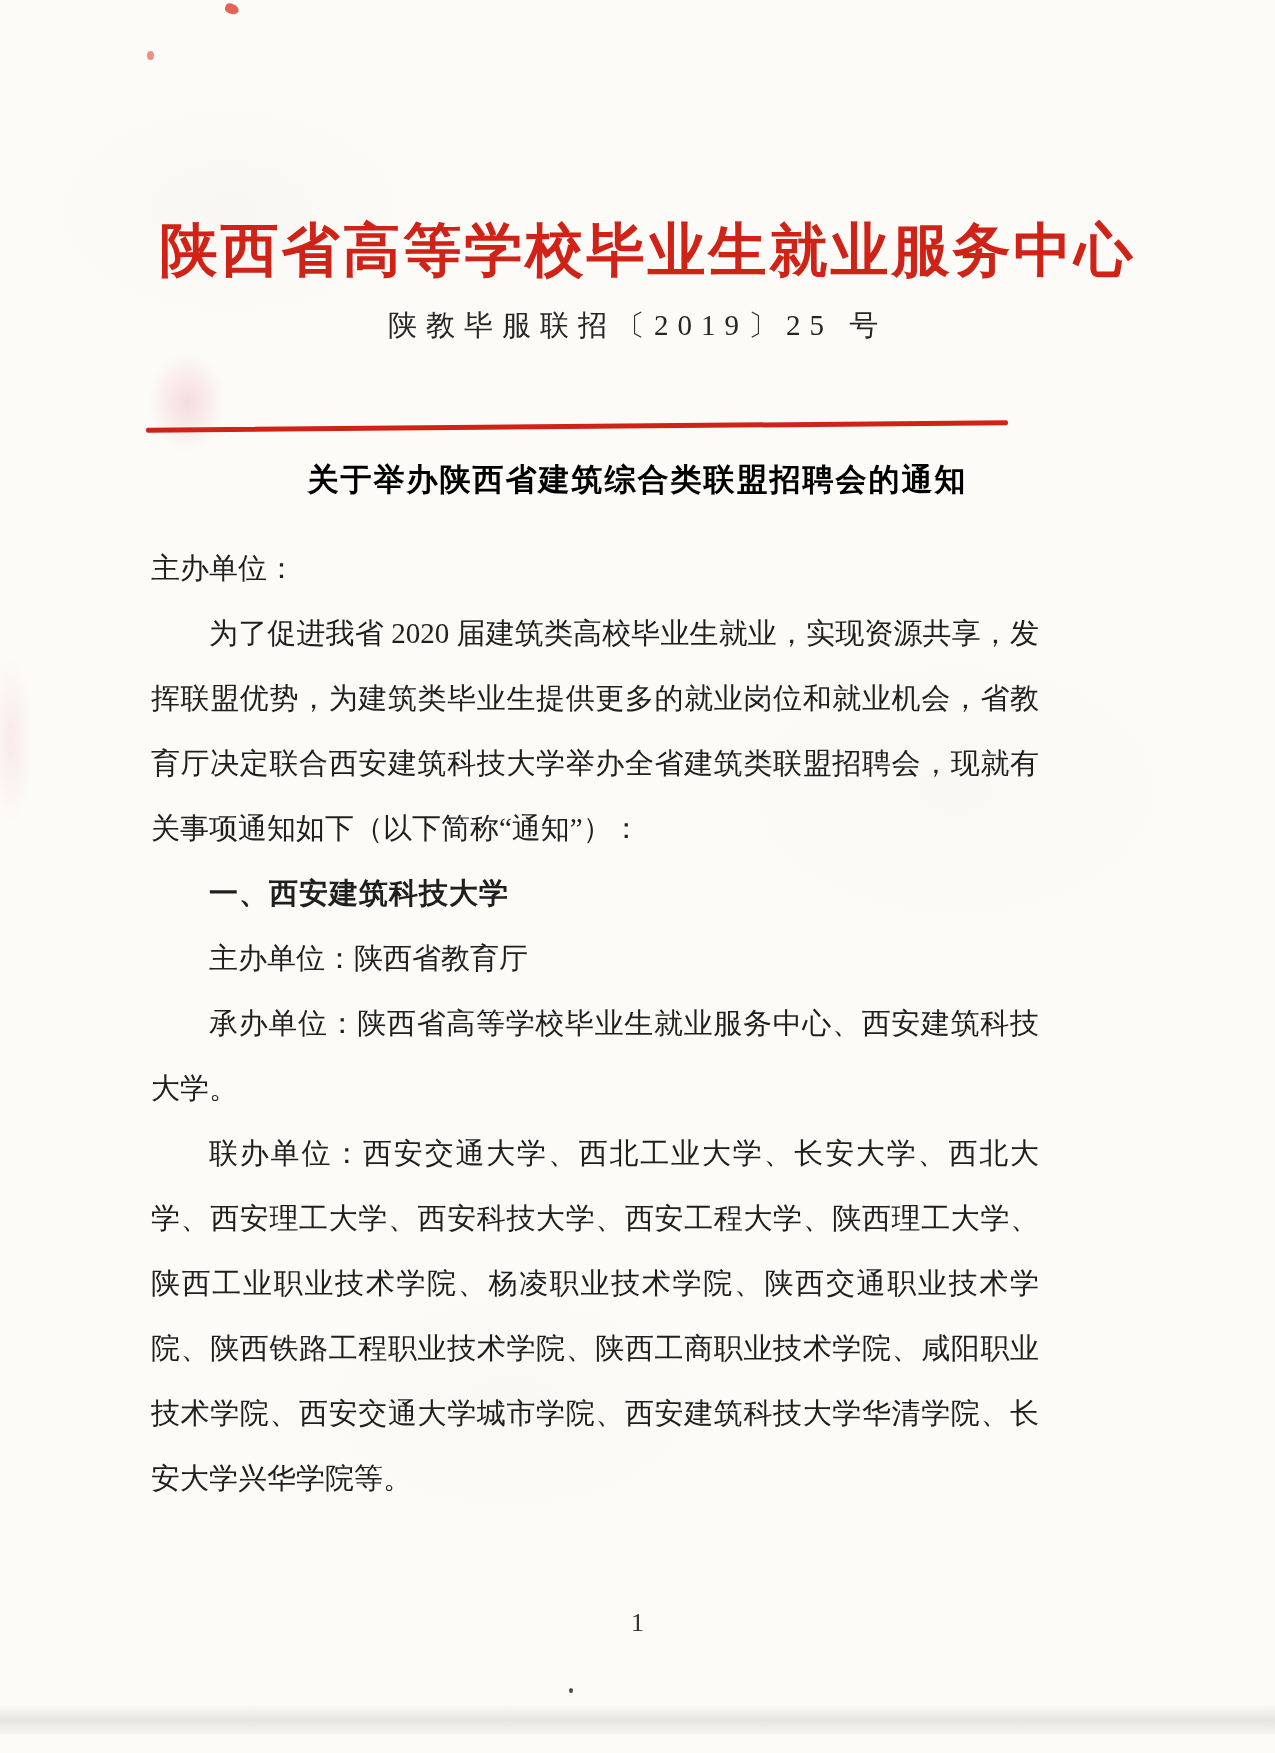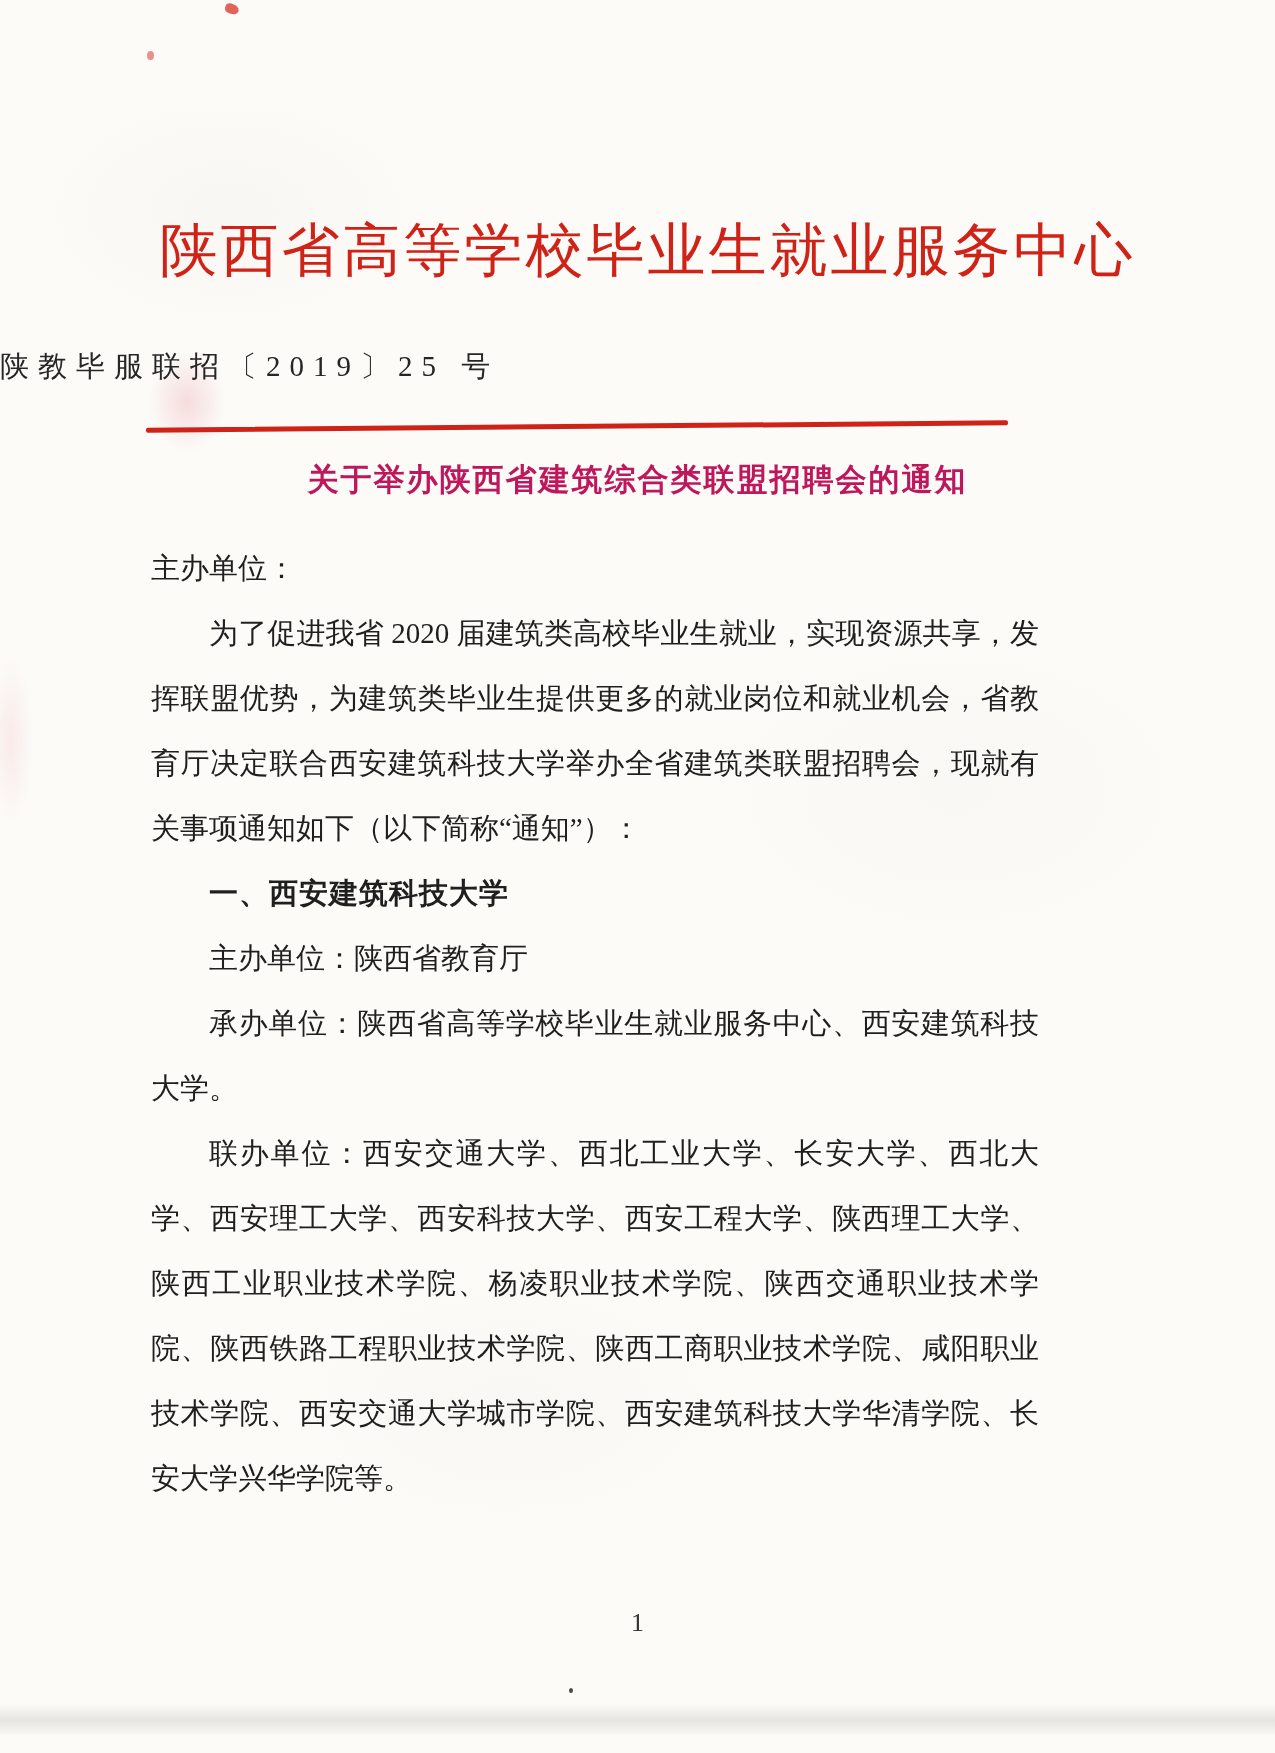--- a/index.html
+++ b/index.html
@@ -27,58 +27,58 @@
       radial-gradient(ellipse 350px 200px at 40% 80%, rgba(205,195,185,0.06), rgba(205,195,185,0) 70%);
     pointer-events: none;
   }
   .org-title {
     position: absolute;
     top: 212px;
     left: 0;
     right: 0;
     text-align: center;
     font-family: "Liberation Sans", sans-serif;
-    font-weight: 400;
+    font-weight: 700;
     font-size: 58px;
     letter-spacing: 3px;
     color: var(--accent-red, #cf2318);
     white-space: nowrap;
     padding-left: 20px;
   }
   .doc-number {
     position: absolute;
     top: 306px;
     left: 0;
     right: 0;
+    text-align: center;
     font-size: 29px;
     letter-spacing: 9px;
     color: #262626;
     white-space: nowrap;
-    margin-top: 41px;
   }
   .red-rule {
     position: absolute;
     top: 424px;
     left: 146px;
     width: 862px;
     height: 5px;
     background: var(--accent-red, #cf2318);
     transform: rotate(-0.5deg);
     border-radius: 2px;
   }
   .doc-title {
     position: absolute;
     top: 459px;
     left: 0;
     right: 0;
     text-align: center;
     font-size: 31px;
     font-weight: 600;
     letter-spacing: 2px;
-    color: #be185d;
+    color: #000000;
     white-space: nowrap;
   }
   .body-text {
     position: absolute;
     top: 536px;
     left: 151px;
     width: 888px;
     font-size: 29px;
     line-height: 65px;
     text-align: justify;

